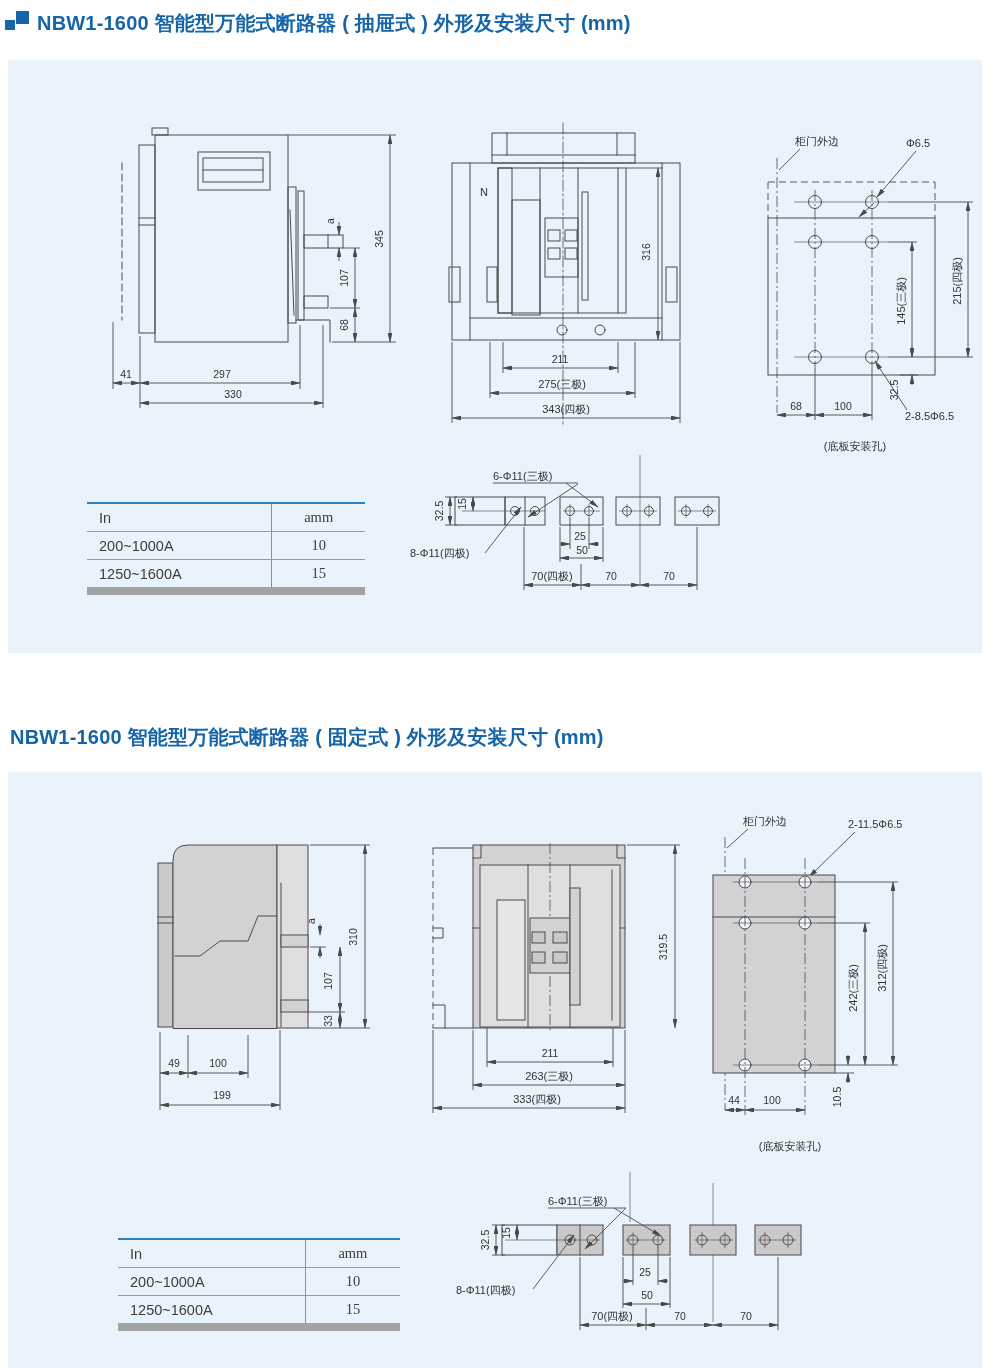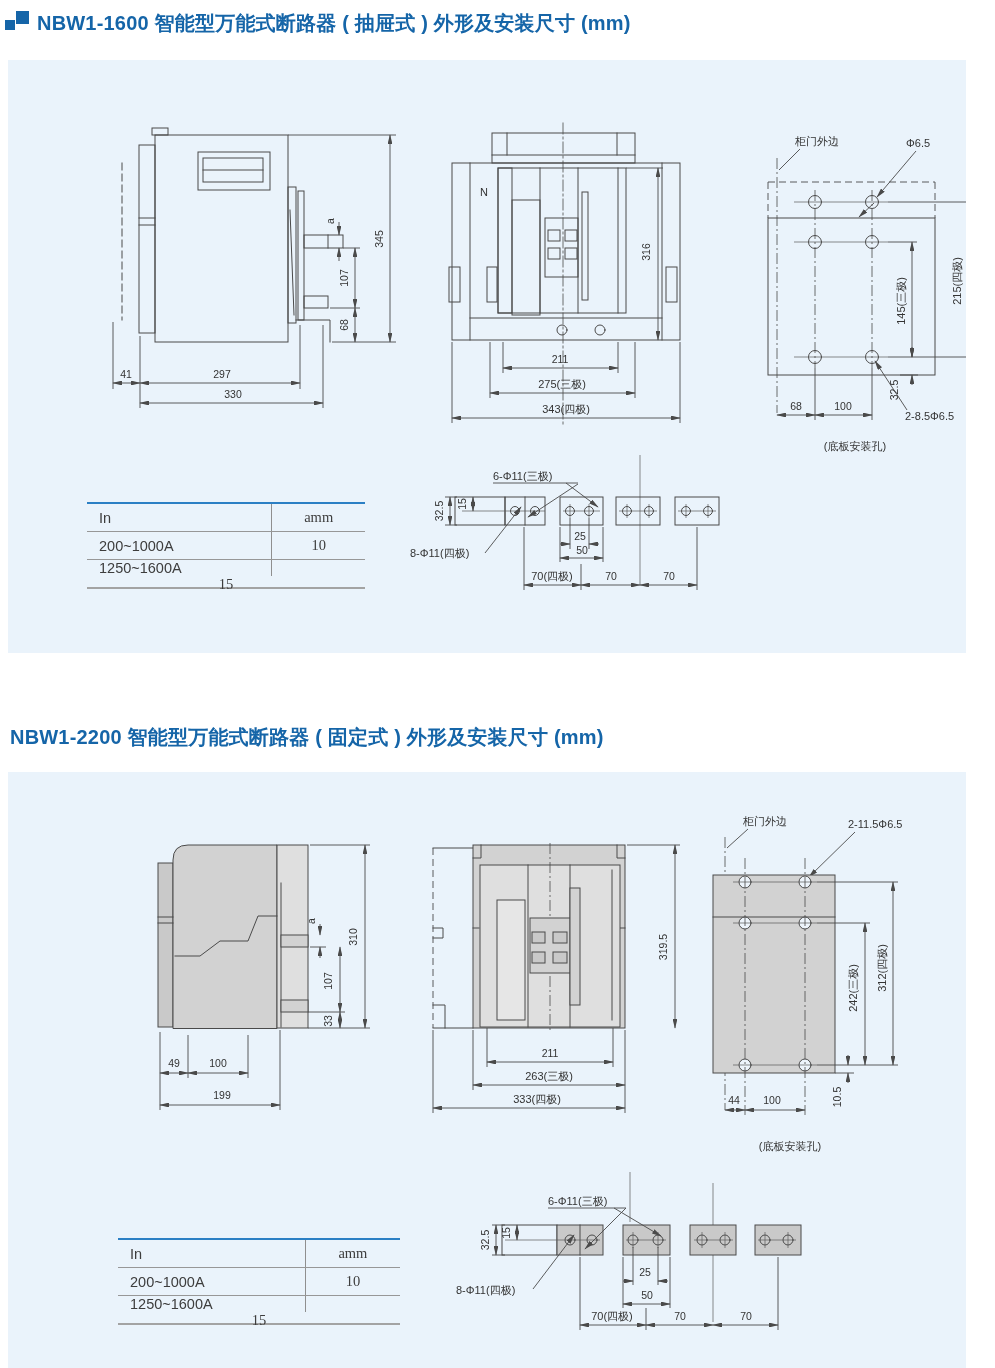--- a/index.html
+++ b/index.html
@@ -1,17 +1,17 @@
 <!DOCTYPE html>
 <html><head>
 <meta charset="utf-8">
 <style>
   html,body{margin:0;padding:0;background:#fff;}
   #page{position:relative;width:966px;height:1368px;background:#ffffff;overflow:hidden;
-        font-family:"Liberation Sans","DejaVu Sans",sans-serif;}
+        font-family:"Liberation Sans","DejaVu Sans",sans-serif;padding-left:16px;}
   .panel{position:absolute;left:8px;width:979px;background:#eaf3fb;}
   #panel1{top:60px;height:593px;}
   #panel2{top:772px;height:596px;}
   .title{position:absolute;color:#1565a8;font-size:20px;font-weight:700;letter-spacing:.2px;white-space:nowrap;}
   #title1{left:37px;top:10px;}
   #title2{left:10px;top:724px;}
   .sq{position:absolute;background:#1565a8;}
   #sq-big{left:16px;top:11px;width:13px;height:13px;}
   #sq-small{left:5px;top:20px;width:10px;height:10px;}
 
@@ -22,24 +22,24 @@
   svg .dsh{stroke-dasharray:7 4;}
   svg .dd{stroke:#4a4a4a;stroke-width:.8;fill:none;stroke-dasharray:11 3 2 3;}
   svg .f1{fill:#c9c9c9;} svg .f2{fill:#d2d2d2;} svg .f3{fill:#dfdfdf;}
   svg .f4{fill:#e6e6e6;} svg .fh{fill:#edf4fb;}
   svg text{fill:#333;font-size:10.5px;font-family:"Liberation Sans","DejaVu Sans",sans-serif;}
   svg text.cn{font-size:11px;}
   svg .mid{text-anchor:middle;}
   .a2{marker-start:url(#ar);marker-end:url(#ar);}
   .ae{marker-end:url(#ar);}
 
-  .tbl{position:absolute;border-top:2px solid #2b7fc4;border-bottom:2px solid #a3a3a3;
+  .tbl{position:absolute;border-top:2px solid #2b7fc4;border-bottom:8px solid #a3a3a3;
        color:#3d3d3d;font-size:14.5px;background:transparent;}
   .tbl .tr{display:flex;align-items:stretch;height:27px;border-bottom:1px solid #979797;}
-  .tbl .tr:last-child{border-bottom:0;flex-direction:column;}
+  .tbl .tr:last-child{border-bottom:0;}
   .tbl .c1{width:62%;padding-left:12px;display:flex;align-items:center;border-right:1px solid #8f8f8f;}
   .tbl .c2{flex:1;display:flex;align-items:center;justify-content:center;font-family:Liberation Serif, serif;}
 </style>
 </head>
 <body>
 
 <div id="page">
 
   <svg width="0" height="0" style="position:absolute">
     <defs>
@@ -234,21 +234,21 @@
     <div class="tr">
       <div class="c1">200~1000A</div>
       <div class="c2">10</div>
     </div>
     <div class="tr">
       <div class="c1">1250~1600A</div>
       <div class="c2">15</div>
     </div>
   </div>
 
-  <div class="title" id="title2">NBW1-2200 智能型万能式断路器 ( 固定式 ) 外形及安装尺寸 (mm)</div>
+  <div class="title" id="title2">NBW1-1600 智能型万能式断路器 ( 固定式 ) 外形及安装尺寸 (mm)</div>
   <div class="panel" id="panel2"></div>
 
   <svg class="draw" style="left:140px;top:835px" width="240" height="280" viewBox="140 835 240 280">
     <g>
       <rect class="ln f1" x="158" y="863" width="15" height="164"></rect>
       <path class="ln f2" d="M173,1028 V860 Q173,845 188,845 H277 V1028 Z"></path>
       <rect class="ln f3" x="277" y="845" width="31" height="183"></rect>
       <path class="ln" d="M158,917 H173 M158,923 H173"></path>
       <path class="ln" d="M175,956 H200 L220,941 H248 L258,916 H277"></path>
       <path class="ln" d="M281,883 V1027"></path>

